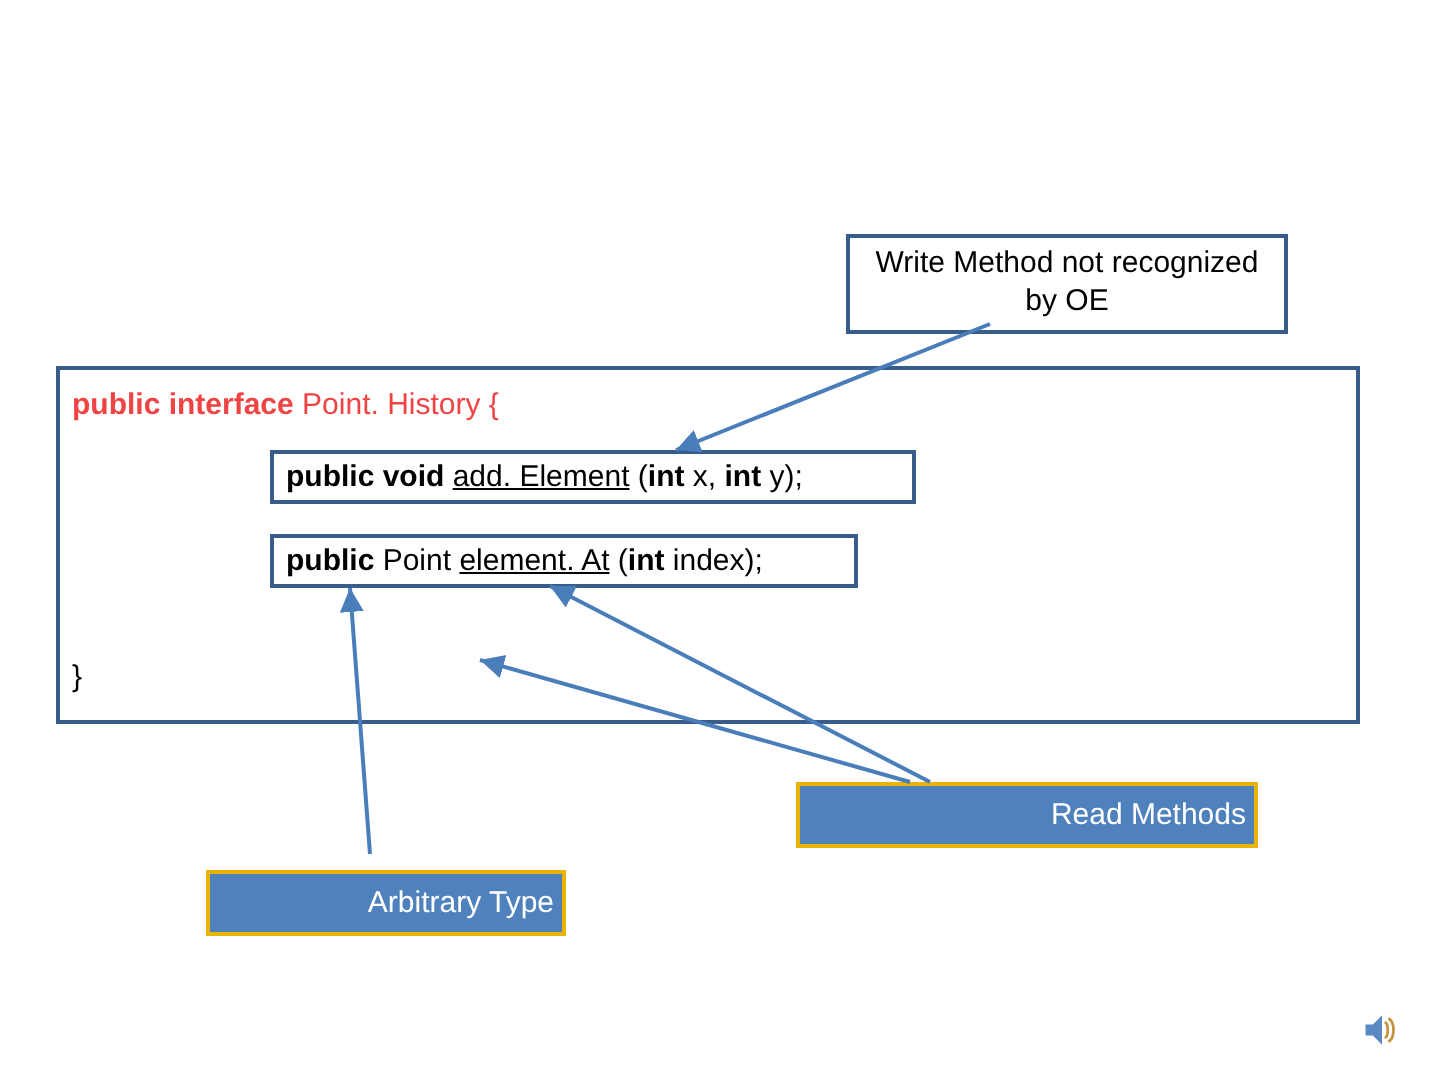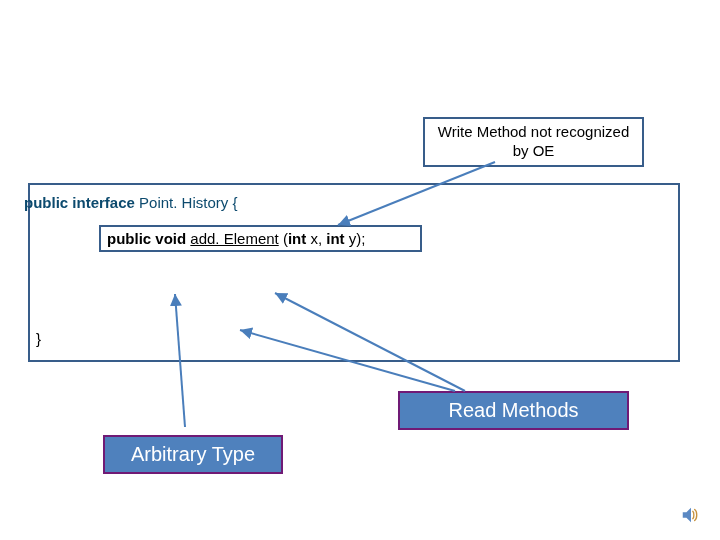--- a/index.html
+++ b/index.html
@@ -46,47 +46,48 @@
   }
 
   .outerbox {
     left: 28px;
     top: 183px;
     width: 648px;
     height: 175px;
   }
 
   .iface-line {
-    left: 24px;
+    left: 36px;
     top: 194px;
     width: 400px;
     font-size: 15px;
-    color: #0c4a6e;
+    color: #ef4444;
   }
   .brace-close {
     left: 36px;
     top: 330px;
     font-size: 15px;
     color: #000;
   }
 
   .method-box {
     background: #ffffff;
     border: 2px solid #385d8a;
     font-size: 15px;
     padding: 3px 6px;
     color: #000;
+    margin-left: 36px;
   }
 
   .label-box {
-    border: 2px solid #701a75;
+    border: 2px solid #eab308;
     background: #4f81bd;
     color: #ffffff;
-    font-size: 20px;
-    text-align: center;
+    font-size: 15px;
+    text-align: right;
     padding: 6px 4px;
   }
 
   .sound-icon {
     right: 18px;
     bottom: 14px;
     width: 22px;
     height: 22px;
   }
 
@@ -117,20 +118,23 @@
     <span> </span>
     <span>Point. History</span>
     <span> </span>
     <span>{</span>
   </div>
 
   <div class="abs method-box" style="left:99px; top:225px; width:307px;">
     <span class="bold">public void </span><span class="under">add. Element</span><span> (</span><span class="bold">int</span><span> x, </span><span class="bold">int</span><span> y);</span>
   </div>
 
+  <div class="abs method-box" style="left:99px; top:267px; width:278px;">
+    <span class="bold">public</span><span> Point </span><span class="under">element. At</span><span> (</span><span class="bold">int</span><span> index);</span>
+  </div>
 
 
   <div class="abs brace-close">}</div>
 
   <div class="abs label-box" style="left:103px; top:435px; width:168px;">Arbitrary Type</div>
 
   <div class="abs label-box" style="left:398px; top:391px; width:219px;">Read Methods</div>
 
   <svg class="arrows">
     <defs>

